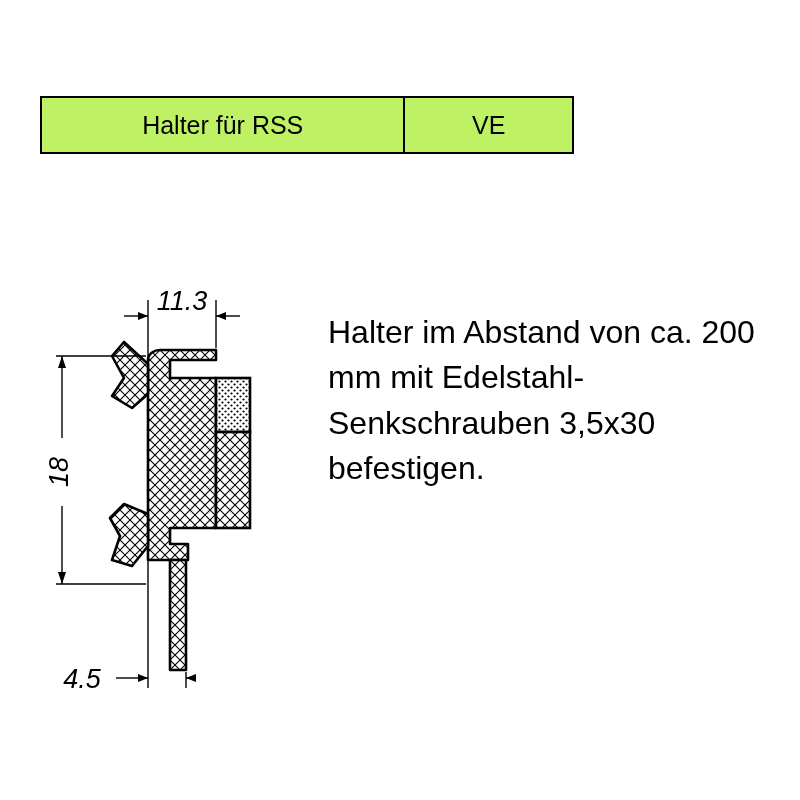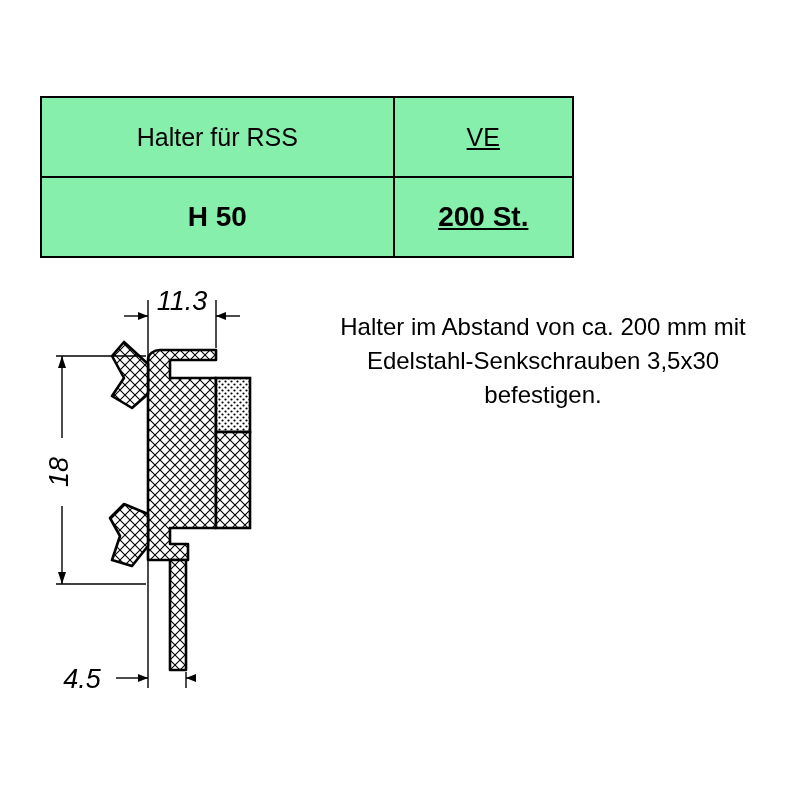--- a/index.html
+++ b/index.html
@@ -21,35 +21,35 @@
     position: absolute;
     left: 40px;
     top: 96px;
     width: 534px;
     border-collapse: collapse;
   }
   .spec-table td {
     border: 2px solid #000000;
     text-align: center;
     vertical-align: middle;
-    padding: 16px;
-    background: #86efac;
+    padding: 4px;
+    background: #bef264;
   }
   .spec-table .row-head td {
     height: 46px;
     font-size: 25px;
     font-weight: normal;
   }
   .spec-table .row-val td {
     height: 46px;
     font-size: 28px;
     font-weight: bold;
   }
   .col-a { width: 366px; }
-  .col-b { width: 164px; text-decoration: underline; }
+  .col-b { width: 164px; }
 
   .table-shadow {
     position: absolute;
     left: 34px;
     top: 102px;
     width: 534px;
     height: 92px;
     background: #d9d9d9;
     z-index: -1;
   }
@@ -64,41 +64,36 @@
     font-style: italic;
   }
   .drawing svg { display: block; }
 
   
   .description {
     position: absolute;
     left: 328px;
     top: 310px;
     width: 430px;
-    font-size: 24px;
+    font-size: 32px;
     line-height: 1.42;
     color: #000000;
     white-space: pre-line;
-    text-align: center;
   }
 </style>
 </head>
 <body>
 
 <div class="table-shadow"></div>
 
 <table class="spec-table">
   <tbody>
       <tr class="row-head">
     <td class="col-a">Halter für RSS</td>
     <td class="col-b">VE</td>
-  </tr>
-  <tr class="row-val">
-    <td class="col-a">H 50</td>
-    <td class="col-b">200 St.</td>
   </tr>
 </tbody>
   </table>
 
 <div class="drawing">
   <svg width="320" height="460" viewBox="0 0 320 460" xmlns="http://www.w3.org/2000/svg">
     <defs>
       <pattern id="hatch" width="10" height="10" patternUnits="userSpaceOnUse" patternTransform="rotate(0)">
         <rect width="10" height="10" fill="#ffffff"></rect>
         <path d="M0,0 L10,10 M10,0 L0,10" stroke="#000000" stroke-width="1.1"></path>

